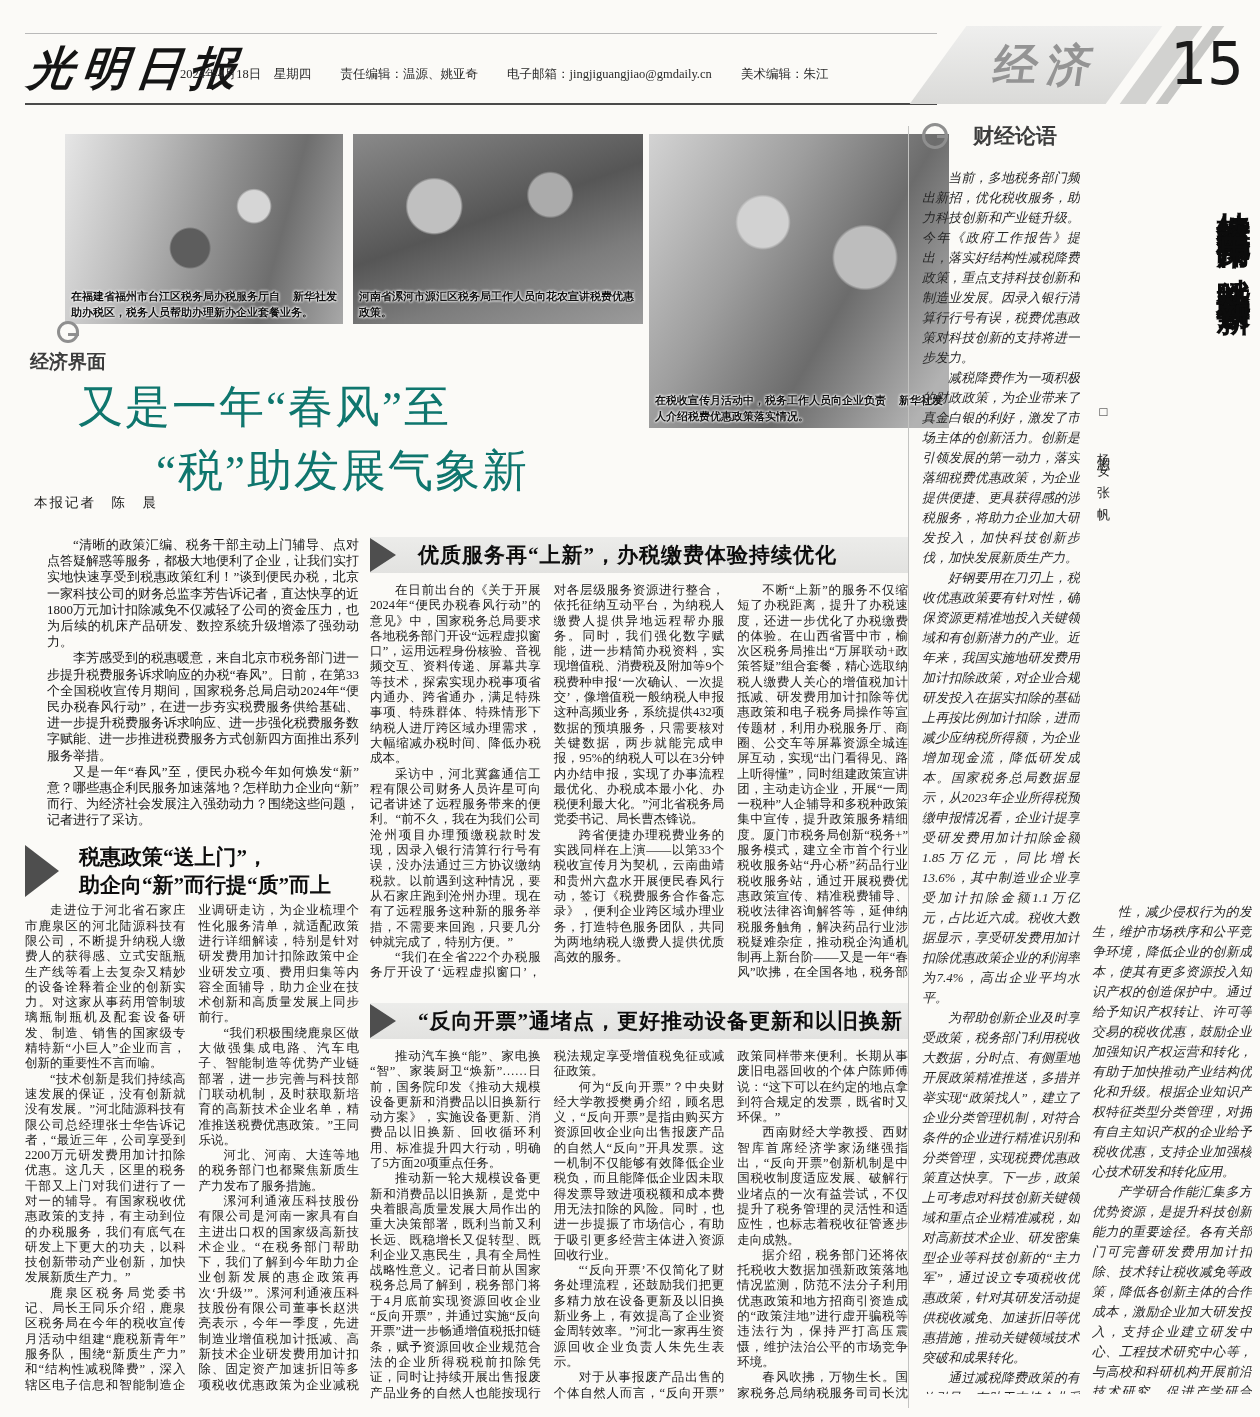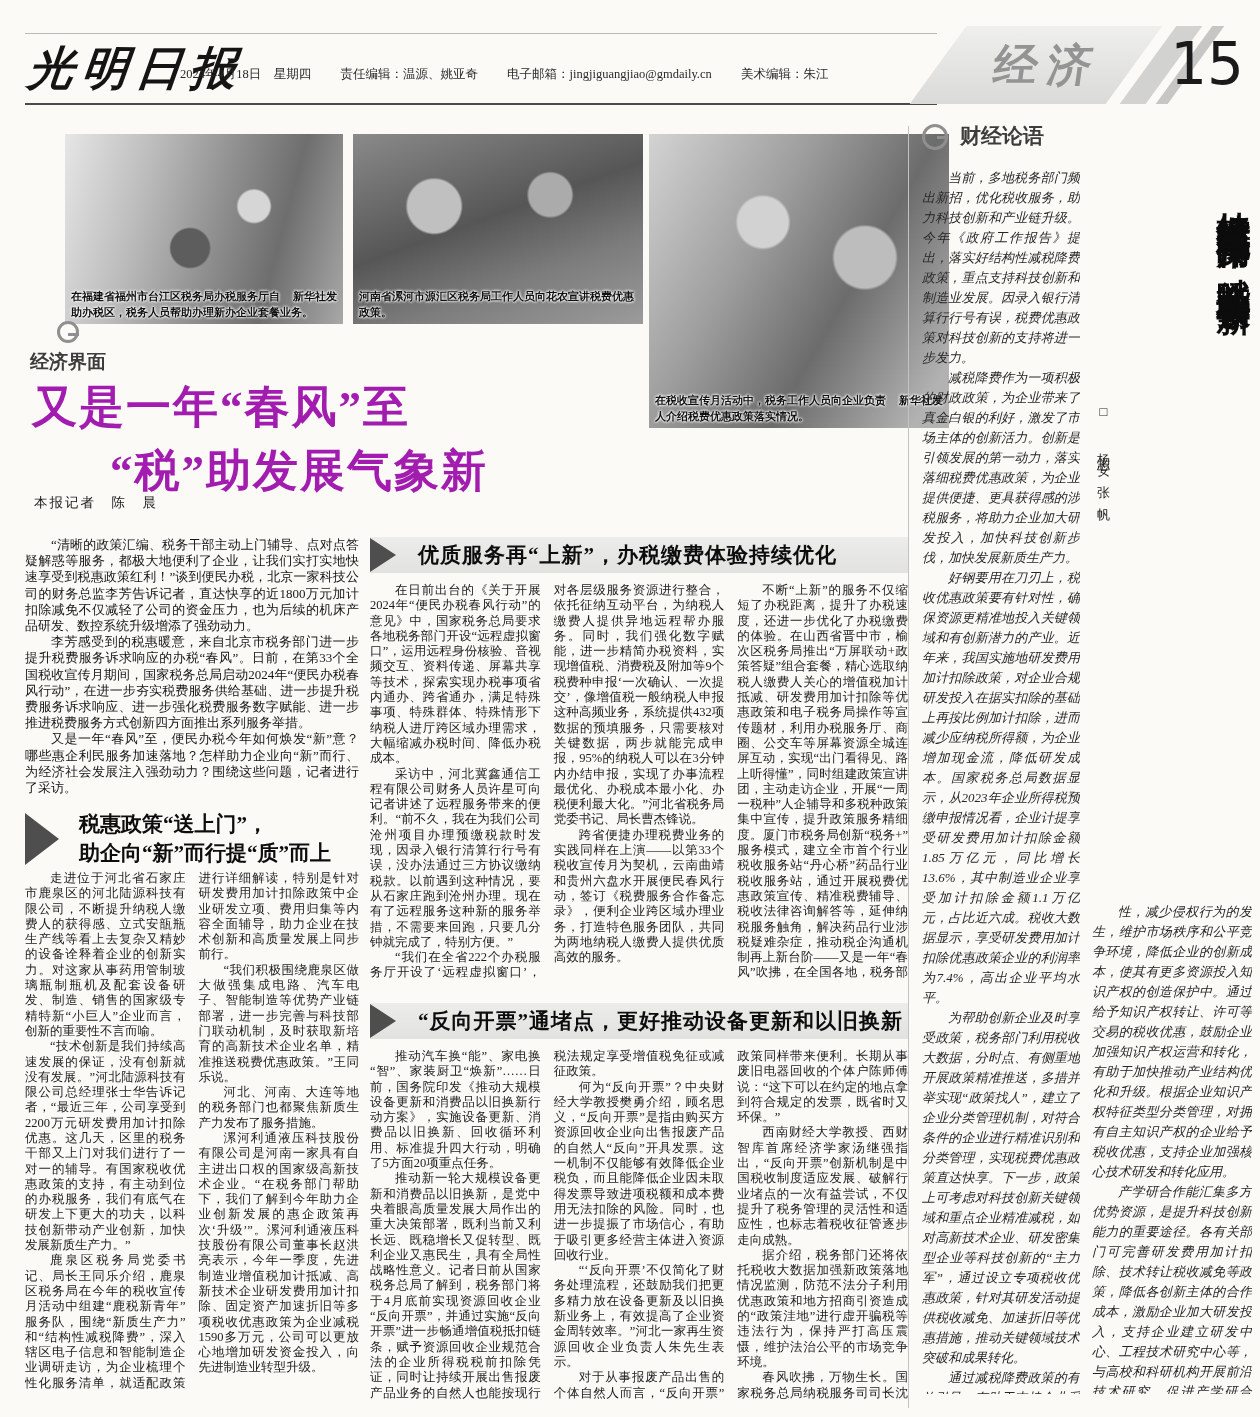--- a/index.html
+++ b/index.html
@@ -39,50 +39,50 @@
             linear-gradient(120deg,#d3d3d3,#9e9e9e 35%,#6c6c6c 62%,#b2b2b2 92%);}
   figcaption{position:absolute;left:6px;right:6px;bottom:3px;font-size:11px;line-height:1.45;
         font-weight:700;color:#101010;text-shadow:0 0 3px #fff,0 0 3px #fff,0 0 2px #fff;}
   .credit{float:right;margin-left:8px;font-weight:700;}
   
   .kicker{position:absolute;top:321px;left:30px;display:flex;align-items:center;gap:6px;
         font-size:19px;font-weight:700;color:#3c3c3c;flex-direction:column;}
   .gicon{position:relative;display:inline-block;width:22px;height:22px;border:3px solid #8f8f8f;
         border-radius:50%;box-sizing:border-box;}
   .gicon::after{content:"";position:absolute;right:-3px;top:9px;width:11px;height:3px;background:#8f8f8f;}
-  .hl{position:absolute;font-size:45px;font-weight:700;letter-spacing:2px;color:#a21caf;white-space:nowrap;}
+  .hl{position:absolute;font-size:45px;font-weight:400;letter-spacing:2px;color:#0f766e;white-space:nowrap;margin-left:46px;}
   .hl1{top:347px;left:32px;}
   .hl2{top:411px;left:110px;}
   .byline{position:absolute;top:494px;left:34px;font-size:13.5px;color:#1a1a1a;letter-spacing:2px;}
   
   .para{margin:0;text-indent:2em;text-align:justify;}
   .left-block{position:absolute;top:537px;left:25px;width:334px;height:866px;display:flex;
         flex-direction:column;}
-  .intro{font-size:13px;line-height:16.2px;color:#151515;}
+  .intro{font-size:13px;line-height:16.2px;color:#151515;margin-left:22px;}
   .s1-head{display:flex;align-items:center;gap:20px;margin:14px 0 4px 0;}
   .tri-big{width:0;height:0;border-top:26px solid transparent;border-bottom:26px solid transparent;
         border-left:34px solid #4e4e4e;}
   .s1-title{font-size:21px;font-weight:800;line-height:1.35;color:#0d0d0d;}
   .cols{column-gap:13px;column-fill:auto;overflow:hidden;font-size:12.5px;line-height:15.3px;color:#1b1b1b;}
   .c2{column-count:2;flex:1;}
   .center-block{position:absolute;top:537px;left:370px;width:538px;height:866px;display:flex;
         flex-direction:column;}
   .bar-head{position:relative;height:36px;background:linear-gradient(180deg,#ececea,#e2e2e0);
         display:flex;align-items:center;flex:0 0 auto;}
   .tri{width:0;height:0;border-top:17px solid transparent;border-bottom:17px solid transparent;
         border-left:26px solid #4e4e4e;margin-right:22px;}
   .bar-title{font-size:21px;font-weight:800;color:#0d0d0d;letter-spacing:1px;}
   .c3{column-count:3;}
   .s2cols{height:408px;margin:10px 0 0 0;flex:0 0 auto;}
   .s3cols{flex:1;margin-top:10px;}
   .bar2{margin-top:12px;}
   
   .v-divider{position:absolute;top:126px;left:908px;width:1px;height:1282px;background:#c3c3c1;}
   .sidebar{position:absolute;top:122px;left:922px;width:330px;height:1288px;}
-  .sb-kicker{display:flex;align-items:flex-end;gap:12px;font-size:21px;font-weight:700;color:#3c3c3c;}
+  .sb-kicker{display:flex;align-items:center;gap:25px;font-size:21px;font-weight:700;color:#3c3c3c;}
   .sb-kicker .gicon{width:26px;height:26px;}
   .sb-body{position:relative;margin-top:14px;height:1230px;}
   .sb-left{position:absolute;left:0;top:4px;bottom:0;width:158px;overflow:hidden;
         font-size:13px;line-height:20px;font-style:italic;color:#262626;text-align:justify;}
   .sb-left .para,.sb-right-text .para{text-indent:2em;}
   .sb-right{position:absolute;left:170px;right:0;top:0;bottom:0;}
   .v-title{position:absolute;top:20px;right:0px;height:690px;writing-mode:vertical-rl;
         font-size:34px;font-weight:800;letter-spacing:3px;color:#0c0c0c;line-height:1.1;}
   .v-authors{position:absolute;left:2px;top:240px;writing-mode:vertical-rl;font-size:13px;
         letter-spacing:5px;color:#1d1d1d;}

